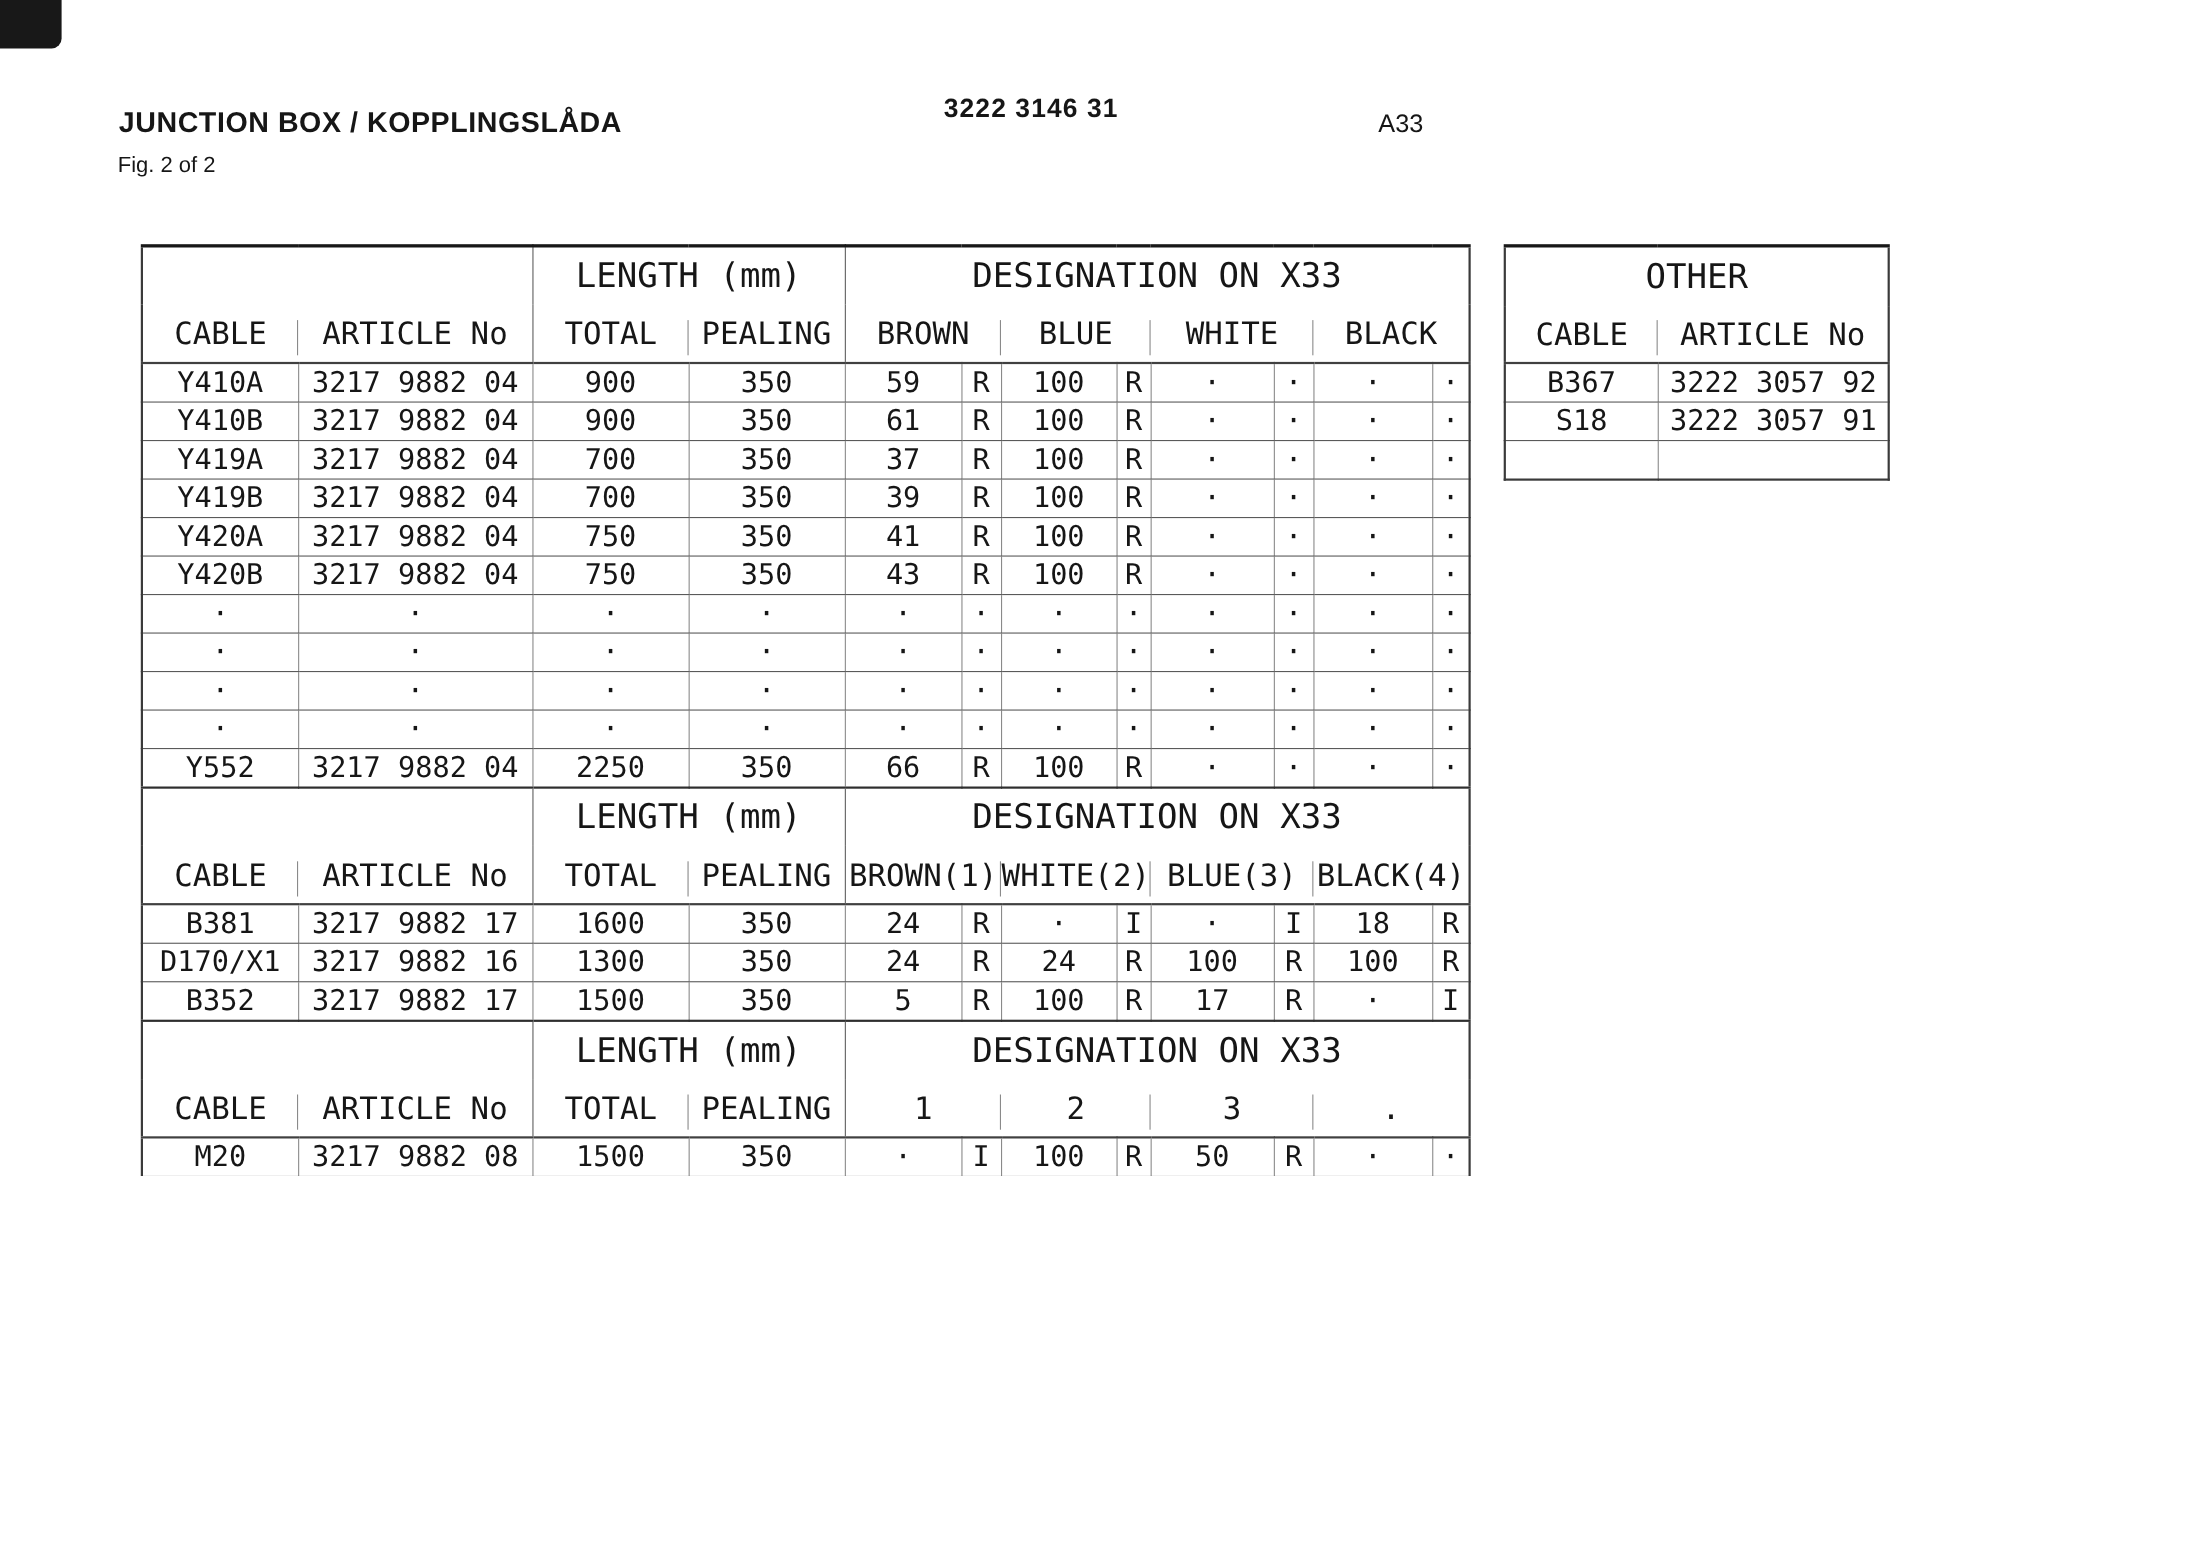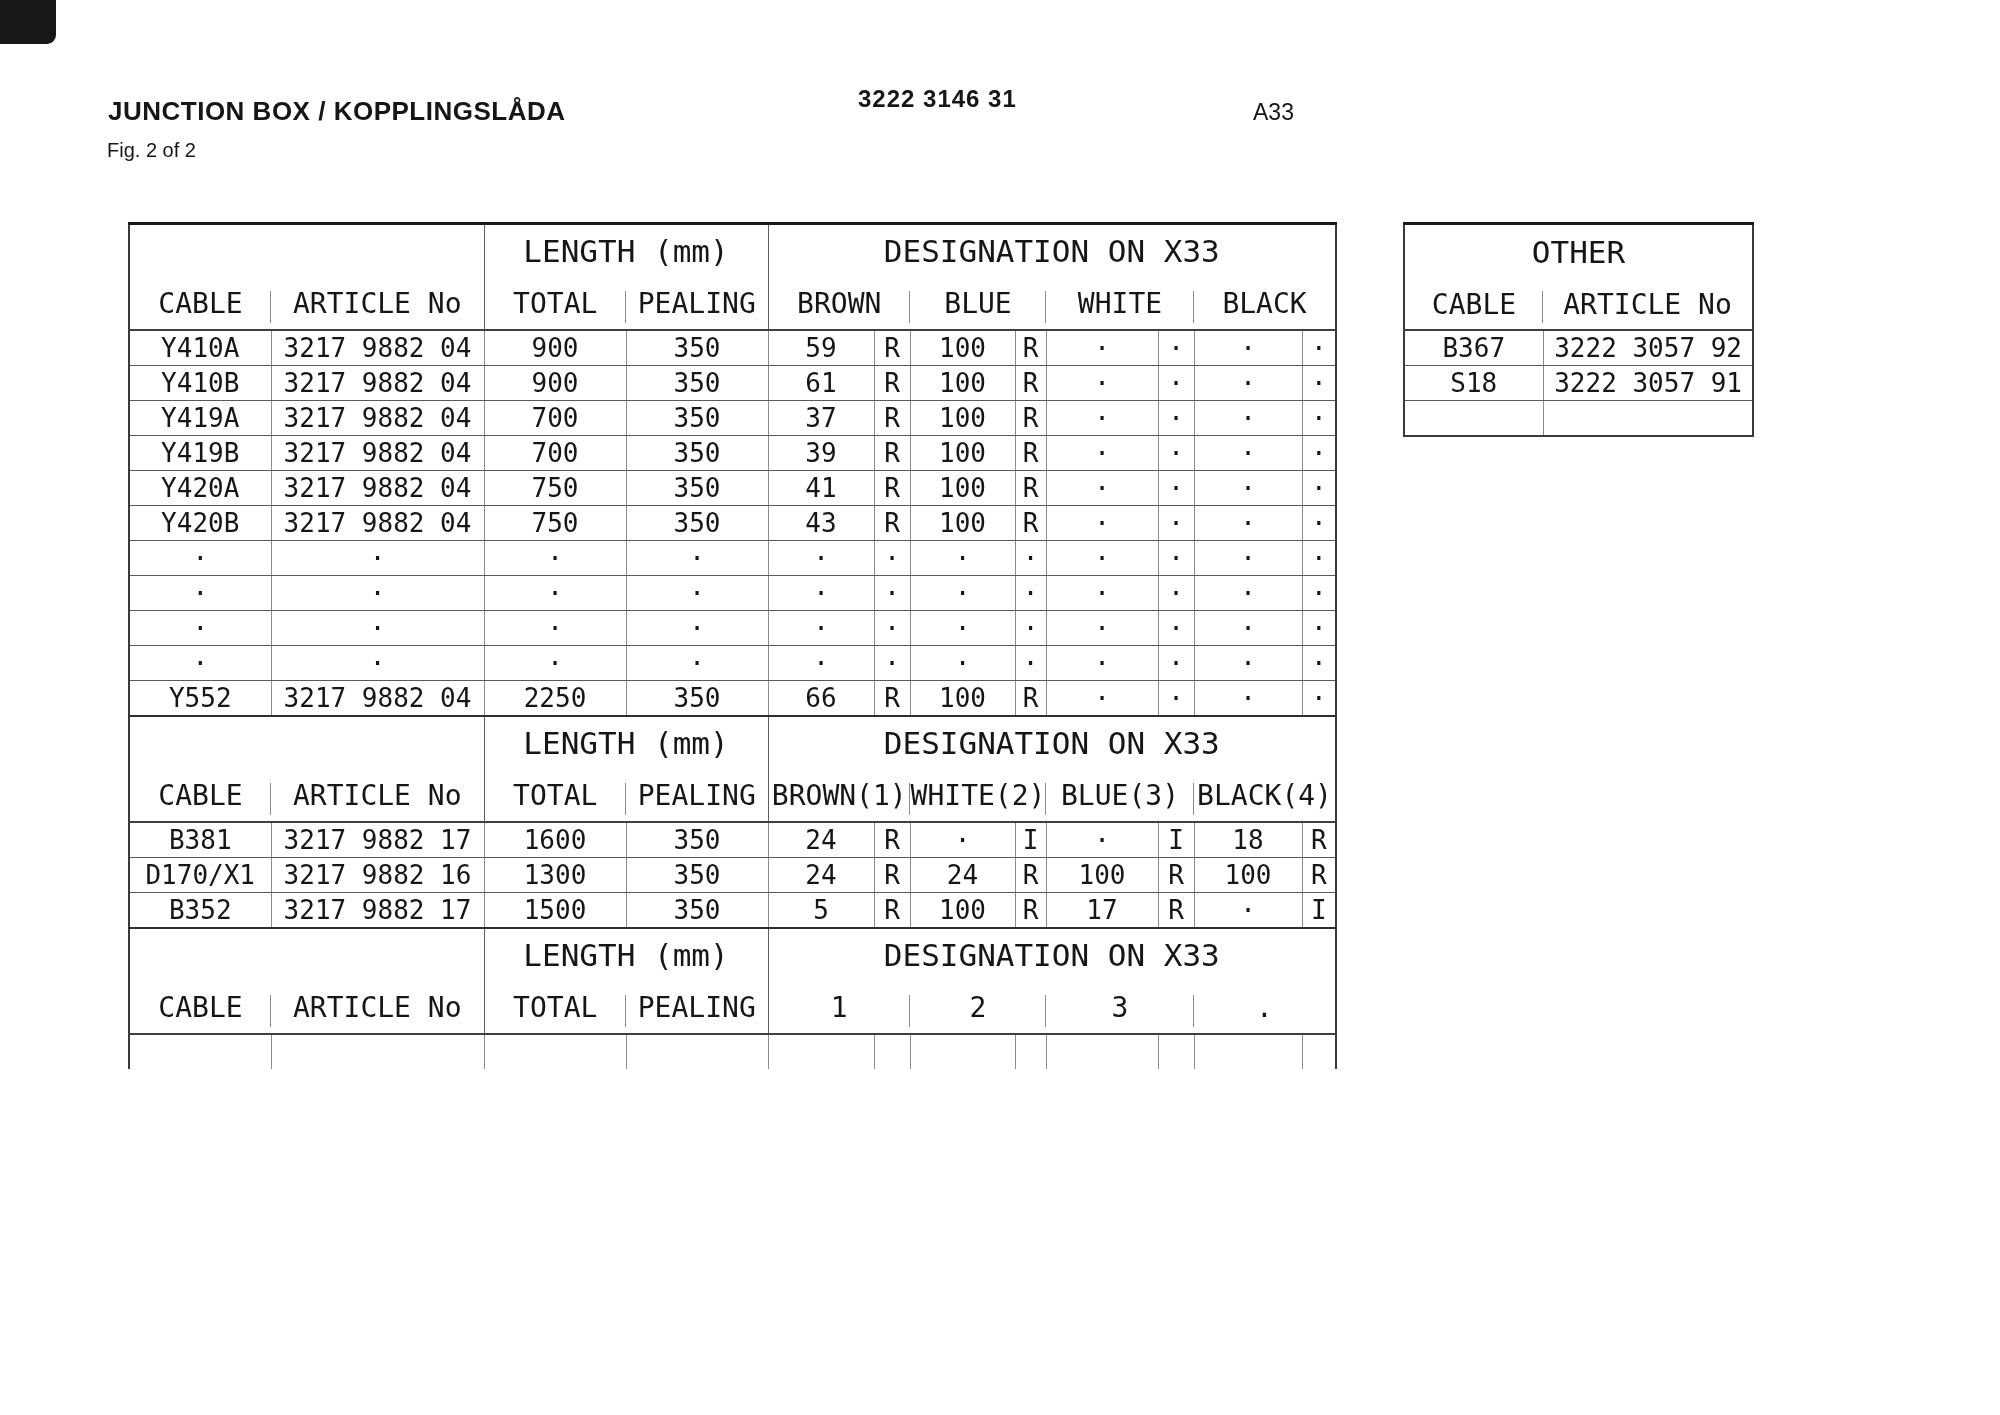--- a/index.html
+++ b/index.html
@@ -40,21 +40,21 @@
   }
   
   table.doc {
     border-collapse:collapse; table-layout:fixed;
     font-family:"DejaVu Sans Mono", monospace;
     color:#161616;
     border:2px solid #3a3a3a;
     border-top:3px solid #181818;
   }
   table.main { position:absolute; left:128px; top:222px; width:1206px; }
-  table.other { position:absolute; left:1403px; top:222px; width:349px;padding-left:39px; }
+  table.other { position:absolute; left:1367px; top:222px; width:349px;padding-left:39px; }
 
   table.doc tbody.rows td {
     border:1px solid #8a8a8a;
     border-top:1px solid #5a5a5a;
     border-bottom:1px solid #5a5a5a;
     height:34px;
     text-align:center;
     vertical-align:middle;
     font-size:26px;
     padding:0;
@@ -369,20 +369,34 @@
         <th class="v-line">TOTAL</th>
         <th class="tick">PEALING</th>
         <th colspan="2" class="v-line">1</th>
         <th colspan="2" class="tick">2</th>
         <th colspan="2" class="tick">3</th>
         <th colspan="2" class="tick">.</th>
       </tr>
     </tbody>
     <tbody class="rows">
         <tr>
+          <td class="col-cable">M20</td>
+          <td class="col-article">3217 9882 08</td>
+          <td class="col-total">1500</td>
+          <td class="col-pealing">350</td>
+          <td class="col-dval">·</td>
+          <td class="col-dletter">I</td>
+          <td class="col-dval">100</td>
+          <td class="col-dletter">R</td>
+          <td class="col-dval">50</td>
+          <td class="col-dletter">R</td>
+          <td class="col-dval">·</td>
+          <td class="col-dletter">·</td>
+        </tr>
+        <tr>
           <td class="col-cable"></td>
           <td class="col-article"></td>
           <td class="col-total"></td>
           <td class="col-pealing"></td>
           <td class="col-dval"></td>
           <td class="col-dletter"></td>
           <td class="col-dval"></td>
           <td class="col-dletter"></td>
           <td class="col-dval"></td>
           <td class="col-dletter"></td>

